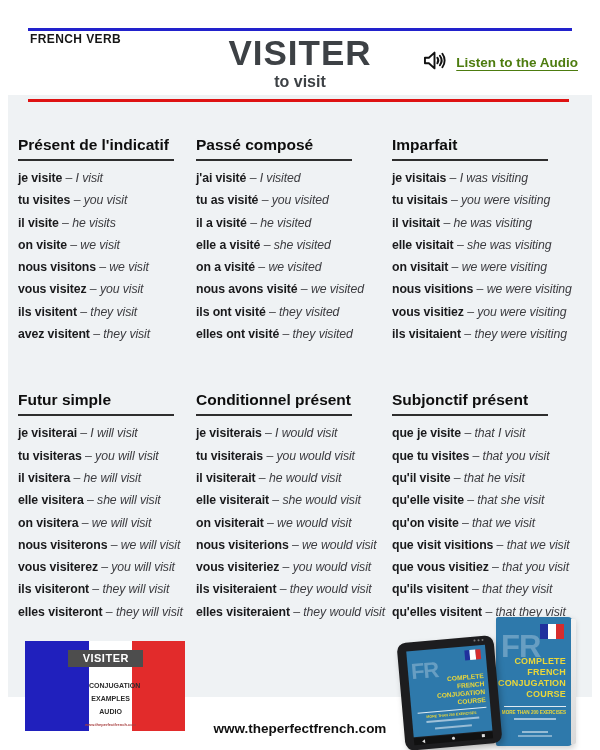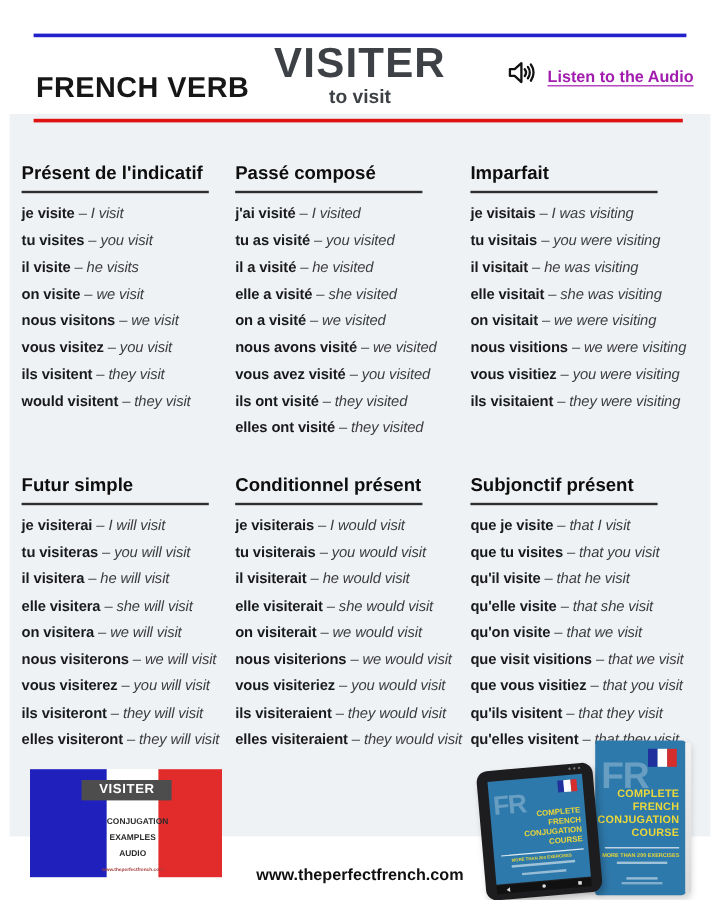--- a/index.html
+++ b/index.html
@@ -3,32 +3,32 @@
 <meta charset="utf-8">
 <style>
   * { margin:0; padding:0; box-sizing:border-box; }
   html,body { background:#ffffff; }
   body { font-family:"Liberation Sans", sans-serif; }
   .page { position:relative; width:600px; height:750px; background:#ffffff; overflow:hidden; }
 
   
   .line-blue { position:absolute; left:28px; right:28px; top:28px; height:3px; background:#2222cc; }
   .line-red  { position:absolute; left:28px; right:31px; top:99px; height:3px; background:#de1212; z-index:3; }
-  .kicker { position:absolute; left:30px; top:60px; font-size:24px; font-weight:bold; color:#161616; letter-spacing:.4px; }
+  .kicker { position:absolute; left:30px; top:32px; font-size:12px; font-weight:bold; color:#161616; letter-spacing:.4px; }
   .title  { position:absolute; left:0; right:0; top:33px; text-align:center; font-size:35px; font-weight:800; color:#3d4145; letter-spacing:1px; }
   .subtitle { position:absolute; left:0; right:0; top:73px; text-align:center; font-size:16px; font-weight:bold; color:#3d4145; }
   .audio { position:absolute; right:22px; top:47px; display:flex; align-items:center; gap:8px; cursor:pointer; }
-  .audio-label { font-size:13.5px; font-weight:bold; color:#a21caf; text-decoration:underline; text-underline-offset:3px; }
+  .audio-label { font-size:13.5px; font-weight:bold; color:#4d7c0f; text-decoration:underline; text-underline-offset:3px; }
 
   
   .panel { position:absolute; left:8px; right:8px; top:95px; height:602px; background:#eff2f4; }
 
   
   .sections { position:absolute; left:18px; top:136px; width:566px; display:grid;
-              grid-template-columns:178px 196px 1fr; row-gap:28px; z-index:2; }
+              grid-template-columns:178px 196px 1fr; row-gap:46px; z-index:2; }
   .sec-title { font-size:15.5px; font-weight:bold; color:#0e0e0e; width:156px;
                padding-bottom:5px; border-bottom:2px solid #2e2e2e; margin-bottom:6px; white-space:nowrap; }
   .conj-row { font-size:12.3px; line-height:22.3px; white-space:nowrap; letter-spacing:-.1px; }
   .conj-row .fr { font-weight:bold; color:#1a1a1c;text-align:center; }
   .conj-row .dash { color:#46464a; }
   .conj-row .en { font-style:italic; color:#3c3c40;margin-top:18px; }
 
   
   .website { position:absolute; left:0; right:0; top:721px; text-align:center;
              font-size:13.5px; font-weight:bold; color:#101010; z-index:4; }
@@ -120,31 +120,30 @@
   <div class="sections" id="sections-grid">
       <div>
         <h2 class="sec-title">Présent de l'indicatif</h2>
         <div class="conj-row"><span class="fr">je visite</span><span class="dash"> – </span><span class="en">I visit</span></div>
         <div class="conj-row"><span class="fr">tu visites</span><span class="dash"> – </span><span class="en">you visit</span></div>
         <div class="conj-row"><span class="fr">il visite</span><span class="dash"> – </span><span class="en">he visits</span></div>
         <div class="conj-row"><span class="fr">on visite</span><span class="dash"> – </span><span class="en">we visit</span></div>
         <div class="conj-row"><span class="fr">nous visitons</span><span class="dash"> – </span><span class="en">we visit</span></div>
         <div class="conj-row"><span class="fr">vous visitez</span><span class="dash"> – </span><span class="en">you visit</span></div>
         <div class="conj-row"><span class="fr">ils visitent</span><span class="dash"> – </span><span class="en">they visit</span></div>
-        <div class="conj-row"><span class="fr">would visitent</span><span class="dash"> – </span><span class="en">they visit</span></div>
+        <div class="conj-row"><span class="fr">avez visitent</span><span class="dash"> – </span><span class="en">they visit</span></div>
       </div>
       <div>
         <h2 class="sec-title">Passé composé</h2>
         <div class="conj-row"><span class="fr">j'ai visité</span><span class="dash"> – </span><span class="en">I visited</span></div>
         <div class="conj-row"><span class="fr">tu as visité</span><span class="dash"> – </span><span class="en">you visited</span></div>
         <div class="conj-row"><span class="fr">il a visité</span><span class="dash"> – </span><span class="en">he visited</span></div>
         <div class="conj-row"><span class="fr">elle a visité</span><span class="dash"> – </span><span class="en">she visited</span></div>
         <div class="conj-row"><span class="fr">on a visité</span><span class="dash"> – </span><span class="en">we visited</span></div>
         <div class="conj-row"><span class="fr">nous avons visité</span><span class="dash"> – </span><span class="en">we visited</span></div>
-        <div class="conj-row"><span class="fr">vous avez visité</span><span class="dash"> – </span><span class="en">you visited</span></div>
         <div class="conj-row"><span class="fr">ils ont visité</span><span class="dash"> – </span><span class="en">they visited</span></div>
         <div class="conj-row"><span class="fr">elles ont visité</span><span class="dash"> – </span><span class="en">they visited</span></div>
       </div>
       <div>
         <h2 class="sec-title">Imparfait</h2>
         <div class="conj-row"><span class="fr">je visitais</span><span class="dash"> – </span><span class="en">I was visiting</span></div>
         <div class="conj-row"><span class="fr">tu visitais</span><span class="dash"> – </span><span class="en">you were visiting</span></div>
         <div class="conj-row"><span class="fr">il visitait</span><span class="dash"> – </span><span class="en">he was visiting</span></div>
         <div class="conj-row"><span class="fr">elle visitait</span><span class="dash"> – </span><span class="en">she was visiting</span></div>
         <div class="conj-row"><span class="fr">on visitait</span><span class="dash"> – </span><span class="en">we were visiting</span></div>

